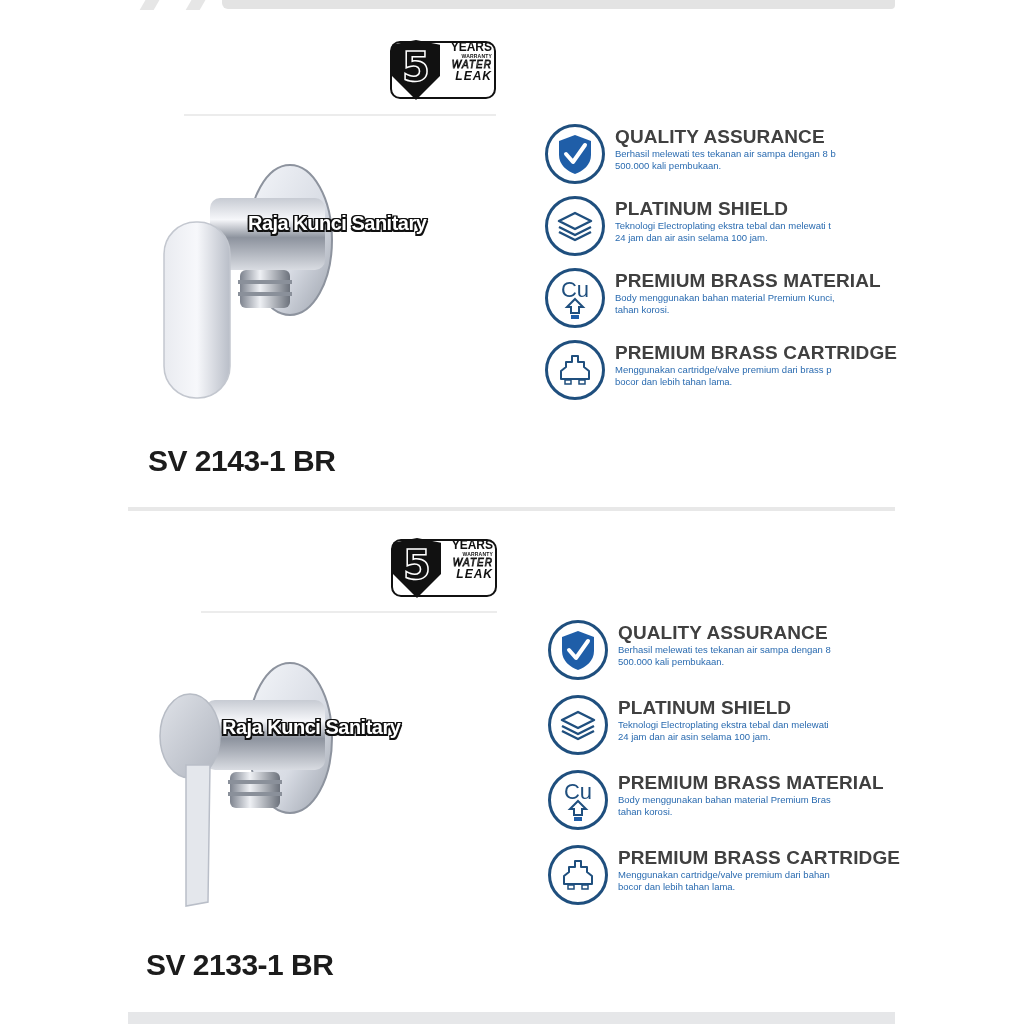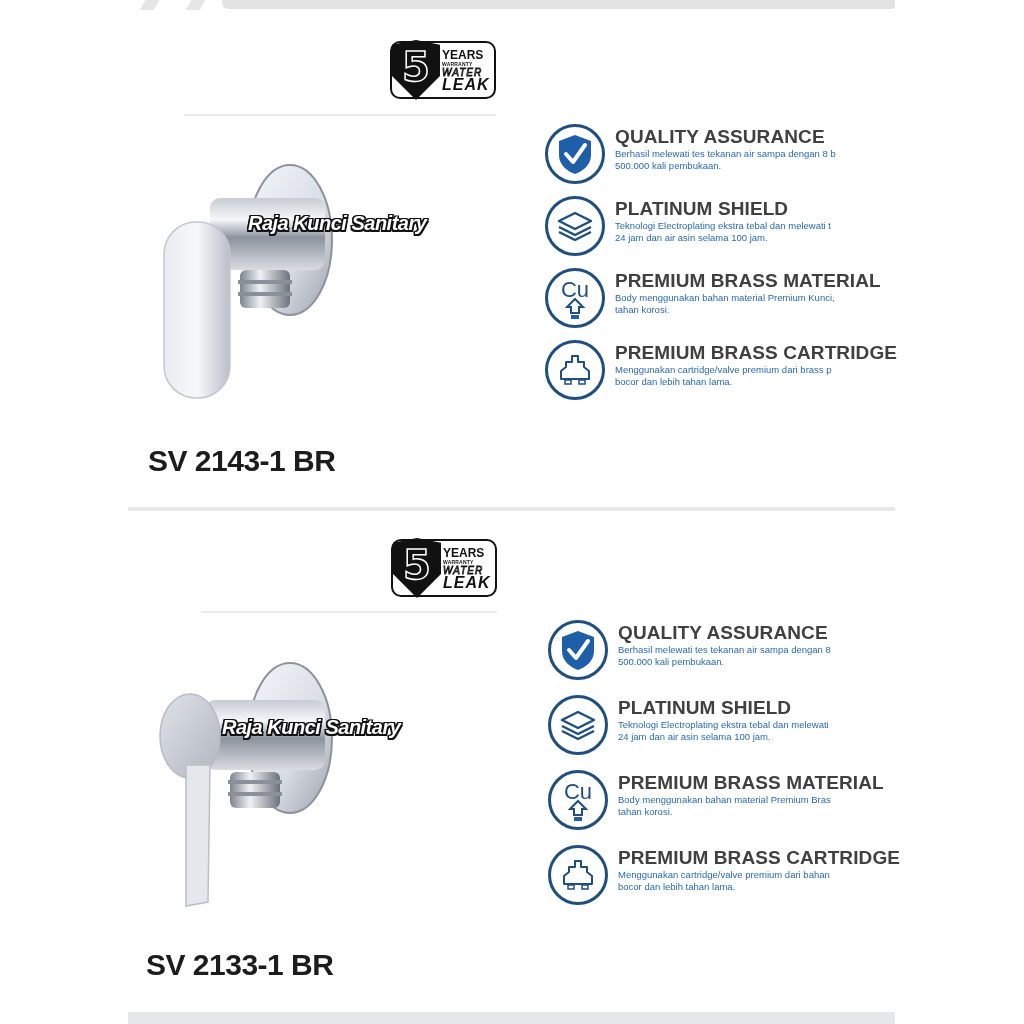--- a/index.html
+++ b/index.html
@@ -14,31 +14,31 @@
   .card1 { top: 10px; height: 498px; }
   .card2 { top: 514px; height: 498px; }
   .sep { position: absolute; left: 128px; width: 767px; height: 4px; background: #e8e8e8; }
   .sep1 { top: 507px; }
   .sep2 { top: 1012px; height: 12px; background: #e6e7e9; }
 
   .badge { position: absolute; width: 106px; height: 58px; }
   .badge .outer { position: absolute; left: 0; top: 0; width: 106px; height: 58px; border: 2.5px solid #111; border-radius: 10px; background: #fff; }
   .badge .shield { position: absolute; left: 2px; top: -1px; width: 48px; height: 60px; background: #111; clip-path: polygon(0 8%, 50% 0, 100% 8%, 100% 60%, 50% 100%, 0 60%); }
   .badge .five { position: absolute; left: 12px; top: 4px; width: 28px; font-family: "DejaVu Sans", sans-serif; font-weight: bold; font-size: 40px; line-height: 44px; color: #111; -webkit-text-stroke: 1.5px #fff; text-align: center; }
-  .badge .txt { position: absolute; left: 52px; top: 8px; width: 50px; text-align: left; color: #111; }
+  .badge .txt { position: absolute; left: 52px; top: 0; width: 50px; text-align: right; color: #111; }
   .badge .years { font-weight: bold; font-size: 12px; line-height: 12px; }
   .badge .warranty { font-weight: bold; font-size: 5px; line-height: 6px; letter-spacing: 0.2px; }
   .badge .water { font-weight: normal; font-style: italic; font-size: 10px; line-height: 11px; color: #fff; -webkit-text-stroke: 0.8px #111; letter-spacing: 1px; }
-  .badge .leak { font-weight: bold; font-style: italic; font-size: 16px; line-height: 13px; letter-spacing: 1px; }
+  .badge .leak { font-weight: bold; font-style: italic; font-size: 12px; line-height: 13px; letter-spacing: 1px; }
 
   .hr-line { position: absolute; height: 2px; background: #ececec; }
 
   .product { position: absolute; }
   .watermark { position: absolute; font-family: "Liberation Sans", sans-serif; font-weight: bold; font-size: 20px; color: #fff; letter-spacing: -0.5px;
-    text-shadow: -1.5px -1.5px 0 #111, 1.5px -1.5px 0 #111, -1.5px 1.5px 0 #111, 1.5px 1.5px 0 #111, 0 1.5px 0 #111, 0 -1.5px 0 #111, 1.5px 0 0 #111, -1.5px 0 0 #111; white-space: nowrap; font-style: italic; }
+    text-shadow: -1.5px -1.5px 0 #111, 1.5px -1.5px 0 #111, -1.5px 1.5px 0 #111, 1.5px 1.5px 0 #111, 0 1.5px 0 #111, 0 -1.5px 0 #111, 1.5px 0 0 #111, -1.5px 0 0 #111; white-space: nowrap; }
 
   .model { position: absolute; font-family: "Liberation Sans", sans-serif; font-weight: bold; font-size: 30px; color: #1c1c1c; letter-spacing: -0.5px; }
 
   .features { position: absolute; width: 360px; overflow: hidden; }
   .feature { position: relative; height: 72px; }
   .feature .icon { position: absolute; left: 0; top: 0; width: 60px; height: 60px; border: 3px solid #1f4f7e; border-radius: 50%; display: flex; align-items: center; justify-content: center; }
   .feature .ftitle { position: absolute; left: 70px; top: 2px; font-weight: bold; font-size: 19px; color: #404040; white-space: nowrap; letter-spacing: 0.1px; }
   .feature .fdesc { position: absolute; left: 70px; top: 24px; font-size: 9.5px; line-height: 12px; color: #2a6bb0; white-space: pre; }
 </style>
 </head>

